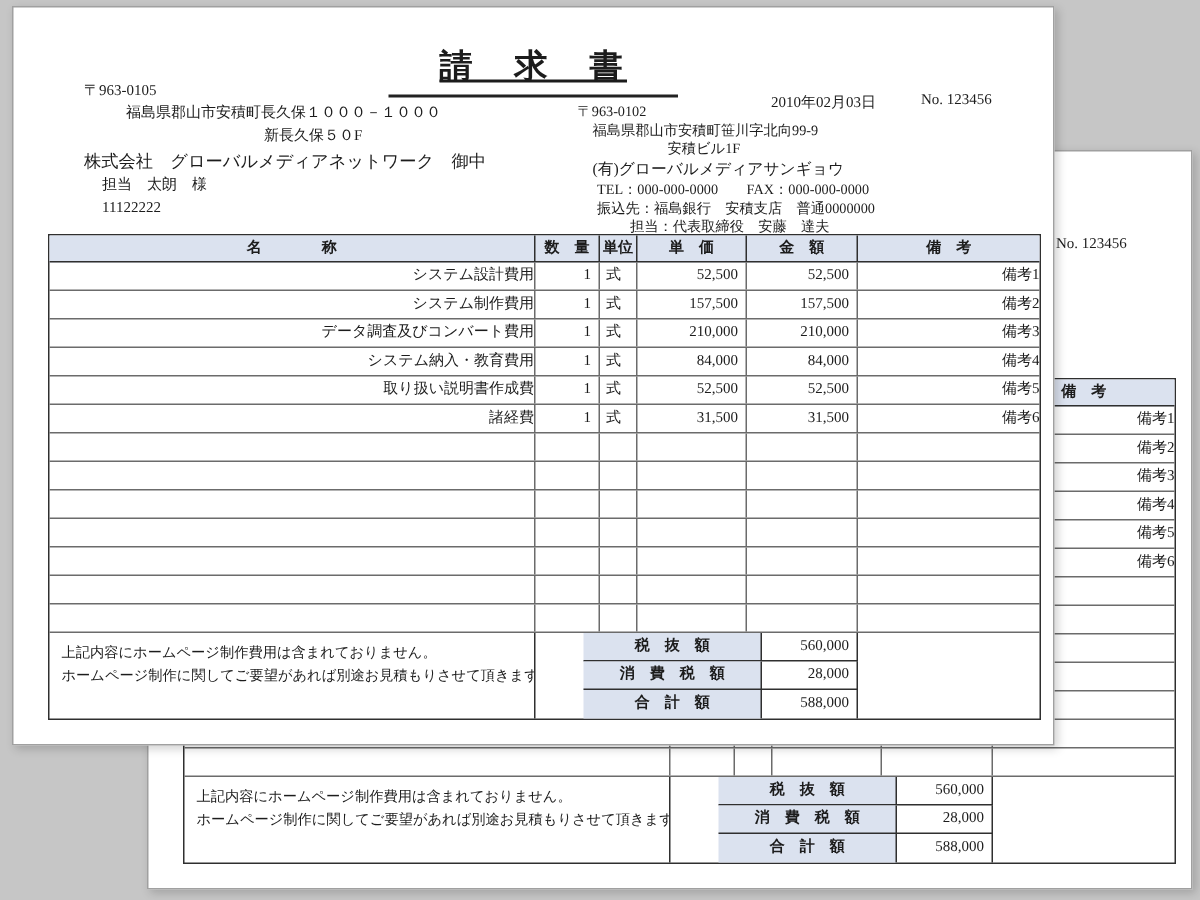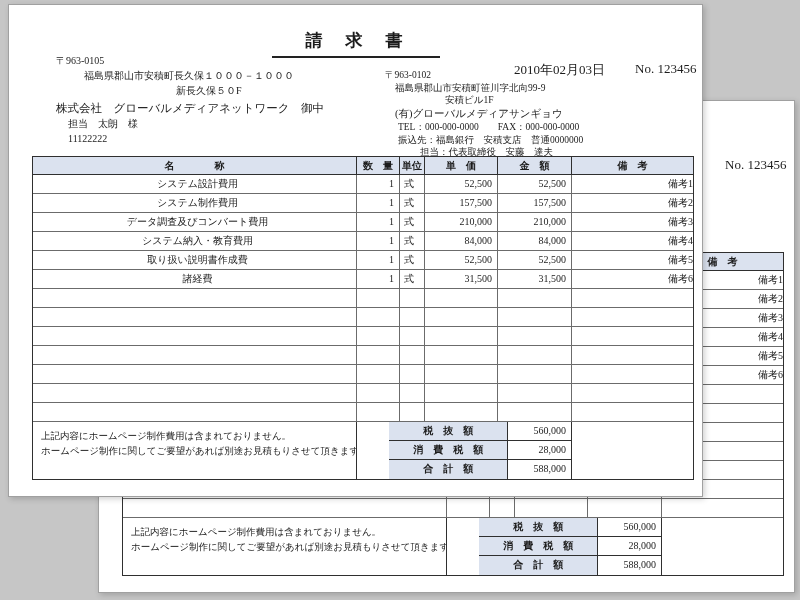--- a/index.html
+++ b/index.html
@@ -20,25 +20,25 @@
     border:1px solid #a0a0a0;
     box-shadow:2px 2px 6px rgba(0,0,0,0.18);
     box-sizing:border-box;
   }
   .sheet.back{ left:98px; top:100px; width:697px; height:493px; }
   .sheet.front{ left:8px;  top:4px;   width:695px; height:493px; }
   .invoice{ position:absolute; inset:0; }
 
   .title-wrap{ position:absolute; top:24px; left:0; right:0; text-align:center; }
   .title-wrap span{
-    display:inline-block; font-size:17px; font-weight:bold; letter-spacing:3px;
-    border-bottom:2px solid #222; padding:0 34px 4px 34px; white-space:nowrap;
+    display:inline-block; font-size:22px; font-weight:bold; letter-spacing:3px;
+    border-bottom:2px solid #222; padding:0 34px 4px 34px; white-space:nowrap;text-decoration:underline;
   }
   .dateline{ position:absolute; top:56px; left:505px; display:flex; gap:30px;
-    font-size:13px; white-space:nowrap; }
+    font-size:10px; white-space:nowrap; }
 
   .recipient{ position:absolute; left:47px; top:48px; font-size:10px; line-height:15px; white-space:nowrap; }
   .recipient .l-addr1{ margin-left:28px; }
   .recipient .l-addr2{ margin-left:120px; }
   .recipient .l-company{ font-size:11.5px; margin-top:3px; }
   .recipient .l-contact,.recipient .l-code{ margin-left:12px; }
 
   .issuer{ position:absolute; left:376px; top:64px; font-size:9.5px; line-height:12.5px; white-space:nowrap; }
   .issuer .l-addr1{ margin-left:10px; }
   .issuer .l-addr2{ margin-left:60px; }
@@ -51,21 +51,21 @@
     border:1px solid var(--line-dark); background:#fff; box-sizing:content-box;
     font-size:10px;
   }
   .trow{ display:flex; height:19px; box-sizing:border-box; border-bottom:1px solid var(--line); }
   .trow.head{ height:18px; background:var(--hdr-bg); border-bottom:1px solid var(--line-dark); font-weight:bold; }
   .cell{ box-sizing:border-box; border-right:1px solid var(--line); overflow:hidden;
          white-space:nowrap; line-height:18px; }
   .trow.head .cell{ border-right:1px solid var(--line-dark); text-align:center; }
   .c-name{ width:324px; } .c-qty{ width:43px; } .c-unit{ width:25px; }
   .c-price{ width:73px; } .c-amt{ width:74px; } .c-note{ width:121px; border-right:none !important;text-align:right; }
-  .a-l{ text-align:center; padding-left:6px; }
+  .a-l{ text-align:right; padding-left:6px; }
   .a-r{ text-align:right; padding-right:5px; }
   .a-ul{ padding-left:4px; }
 
   .bottom{ display:flex; height:57px; box-sizing:border-box;justify-content:flex-end; }
   .notes-box{ width:324px; box-sizing:border-box; border-right:1px solid var(--line-dark);
     padding:7px 6px 0 8px; font-size:9.5px; line-height:15px; white-space:nowrap; overflow:hidden; }
   .totals{ width:215px; }
   .total-row{ display:flex; height:19px; box-sizing:border-box;padding-left:32px; }
   .total-row + .total-row{ }
   .total-row .t-label{

